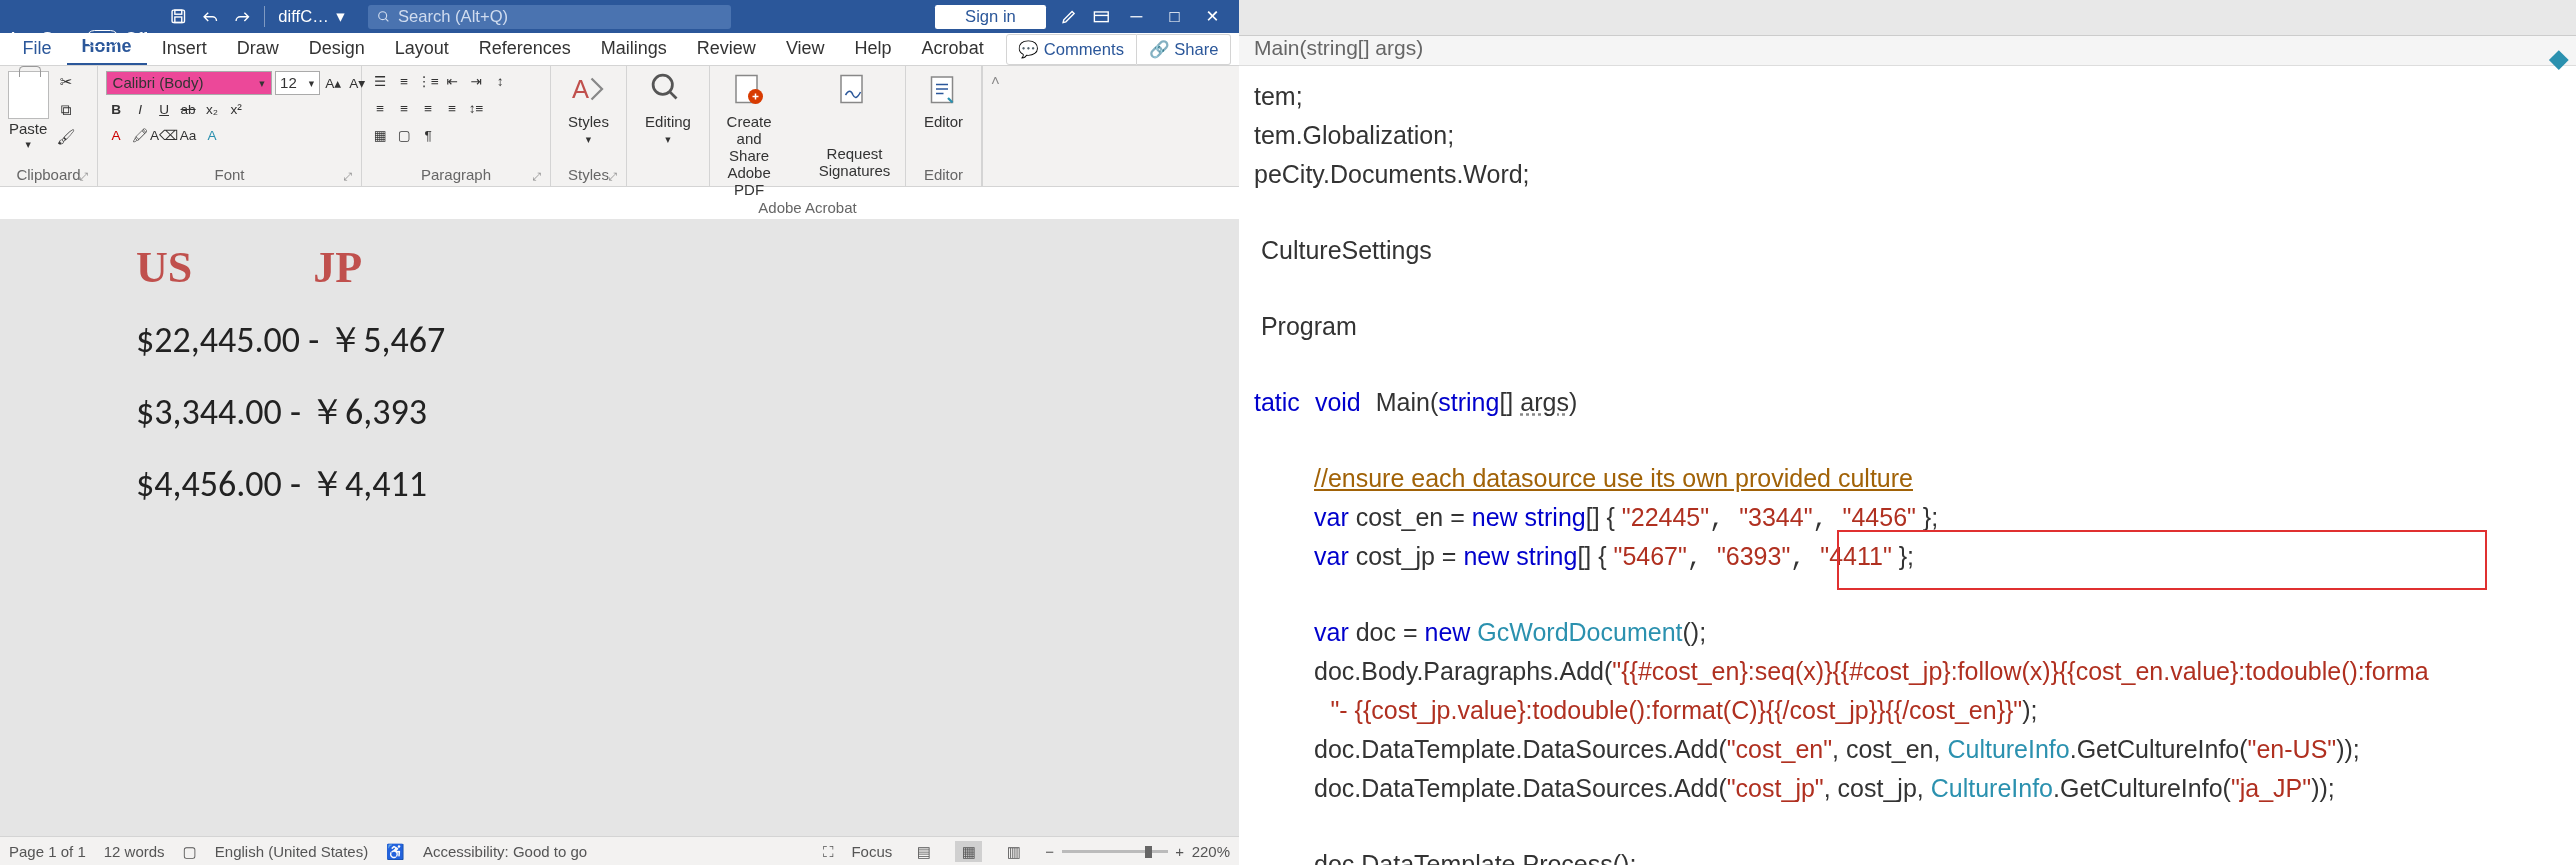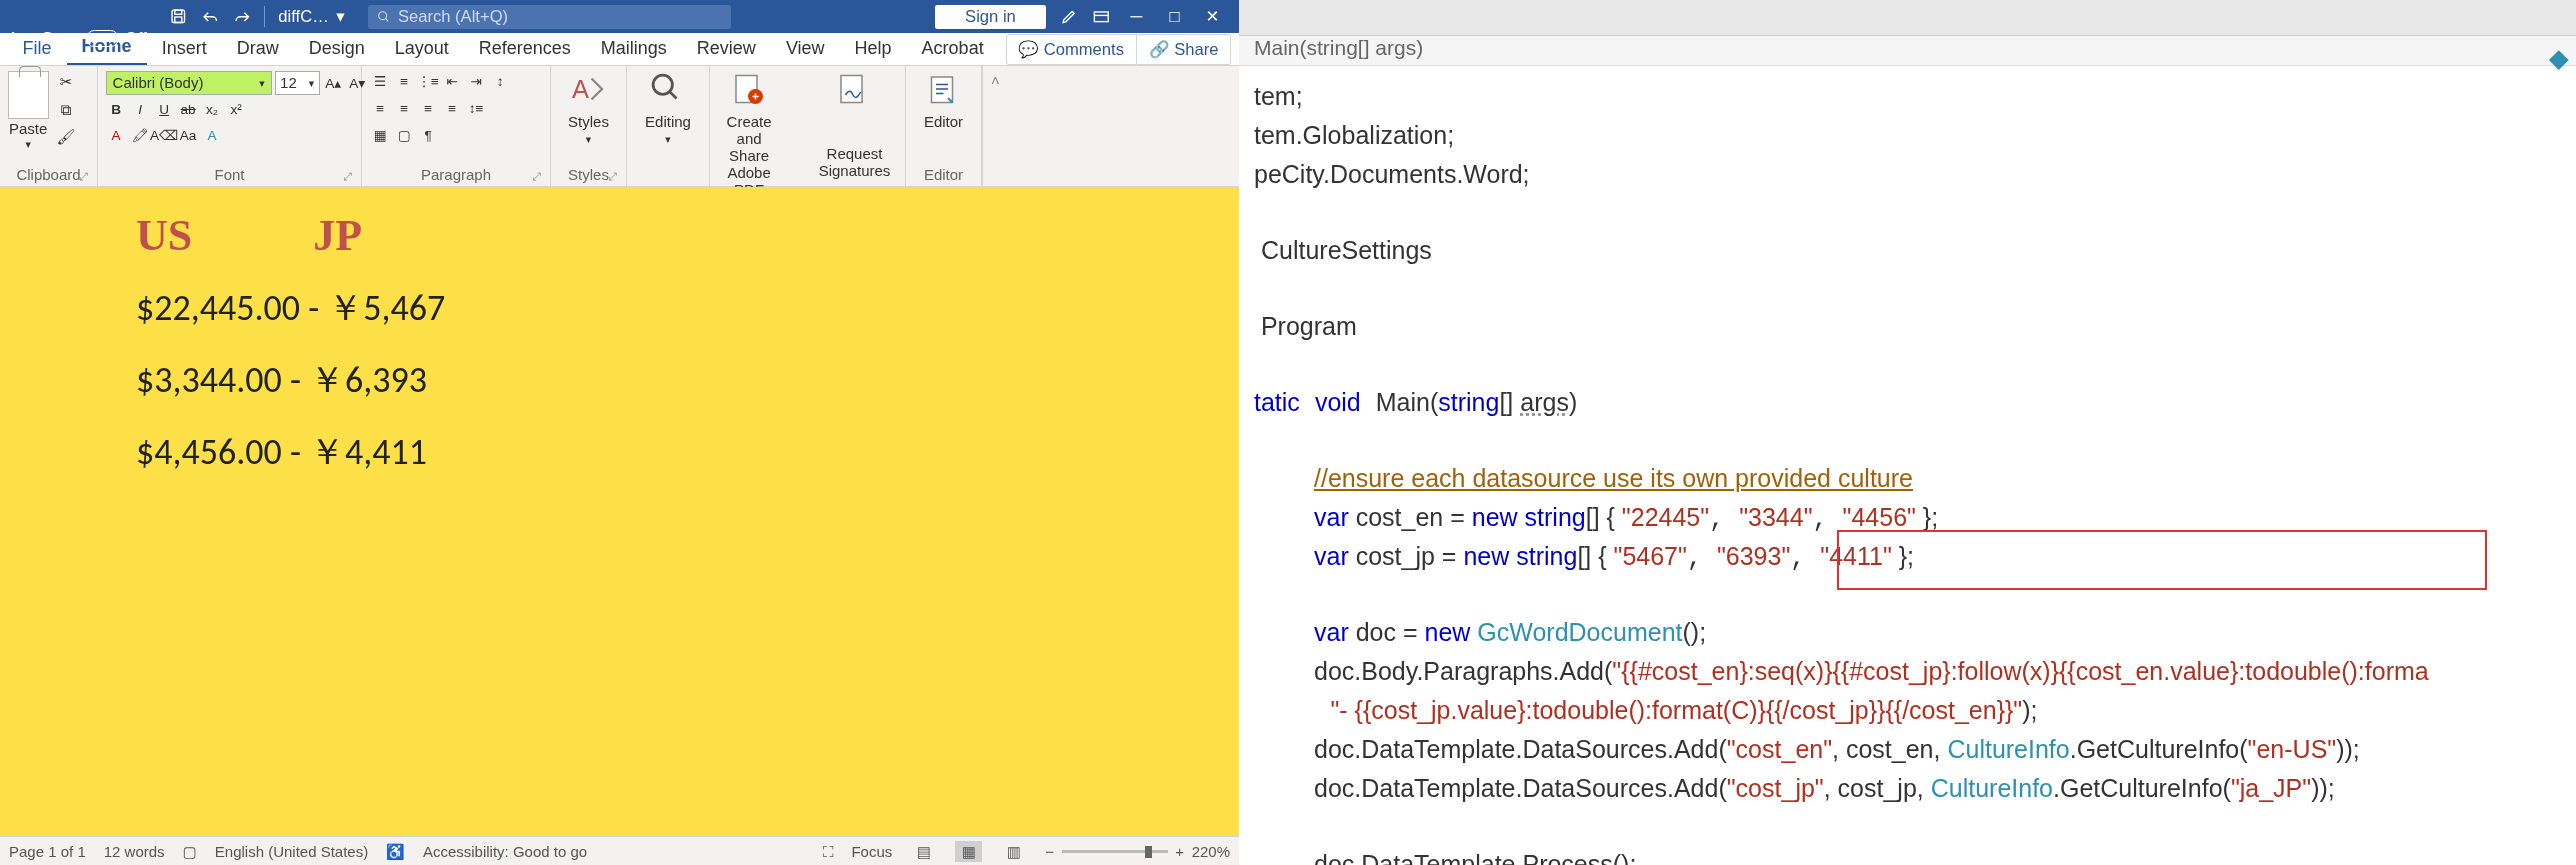--- a/index.html
+++ b/index.html
@@ -36,30 +36,30 @@
 .group{border-right:0.8px solid #d4d4d4;padding:4.5px 7.6px 1.5px 7.6px;display:flex;flex-direction:column;}
 .group .grow{flex:1;display:flex;align-items:flex-start;gap:6px;}
 .group .label{text-align:center;font-size:15px;color:#666;padding:1.5px 0;position:relative;}
 .group .label .launcher{position:absolute;right:1.5px;bottom:1.5px;font-size:10.6px;color:#888;}
 .clip-col{display:flex;flex-direction:column;align-items:center;gap:1px;}
 .clip-icon{width:41px;height:48px;border:0.8px solid #bbb;background:#fff;position:relative;}
 .clip-icon::before{content:"";position:absolute;top:-6px;left:10.6px;width:19.6px;height:10.6px;border:1.5px solid #999;border-bottom:none;border-radius:4.5px 4.5px 0 0;}
 .smallbtn{width:23px;height:23px;border:0.8px solid transparent;display:flex;align-items:center;justify-content:center;font-size:15px;cursor:pointer;}
 .font-area{display:flex;flex-direction:column;gap:4.5px;}
 .font-row{display:flex;align-items:center;gap:3px;}
-.font-name{width:166px;height:24px;border:0.8px solid #aaa;background:#bef264;display:flex;align-items:center;padding:0 6px;font-size:15px;justify-content:space-between;}
+.font-name{width:166px;height:24px;border:0.8px solid #aaa;background:#ec4899;display:flex;align-items:center;padding:0 6px;font-size:15px;justify-content:space-between;}
 .font-size{width:45px;height:24px;border:0.8px solid #aaa;background:#fff;display:flex;align-items:center;justify-content:space-between;padding:0 4.5px;}
 .tinybtn{width:21px;height:21px;display:flex;align-items:center;justify-content:center;font-size:13.6px;cursor:pointer;}
 .para-area{display:flex;flex-direction:column;gap:6px;}
 .big-icon{display:flex;flex-direction:column;align-items:center;gap:3px;font-size:15px;padding:0 9px;cursor:pointer;}
 .big-icon .ic{width:39px;height:39px;}
 .collapse-btn{width:26px;display:flex;align-items:flex-start;justify-content:center;border-left:0.8px solid #d4d4d4;padding-top:6px;color:#888;}
 
 
-.doc-area{flex:1;background:#fde047;overflow:hidden;position:relative;}
+.doc-area{flex:1;background:#e5e5e5;overflow:hidden;position:relative;margin-top:32px;}
 .doc-page{padding:23px 136px;font-family:Calibri,sans-serif;}
 .doc-title{display:flex;gap:121px;margin-bottom:23px;}
 .doc-title span{font-family:'Times New Roman',serif;font-weight:bold;font-size:44px;color:#c0504d;}
 .doc-row{font-size:36px;color:#222;margin-bottom:23px;font-family:Calibri,sans-serif;}
 
 
 .statusbar{height:30px;background:#f3f2f1;border-top:0.8px solid #d4d4d4;display:flex;align-items:center;padding:0 9px;font-size:15px;color:#555;gap:18px;}
 .statusbar .spacer{flex:1;}
 .statusbar .zoom{display:flex;align-items:center;gap:7.6px;}
 .statusbar .slider{width:106px;height:3px;background:#bbb;position:relative;}

